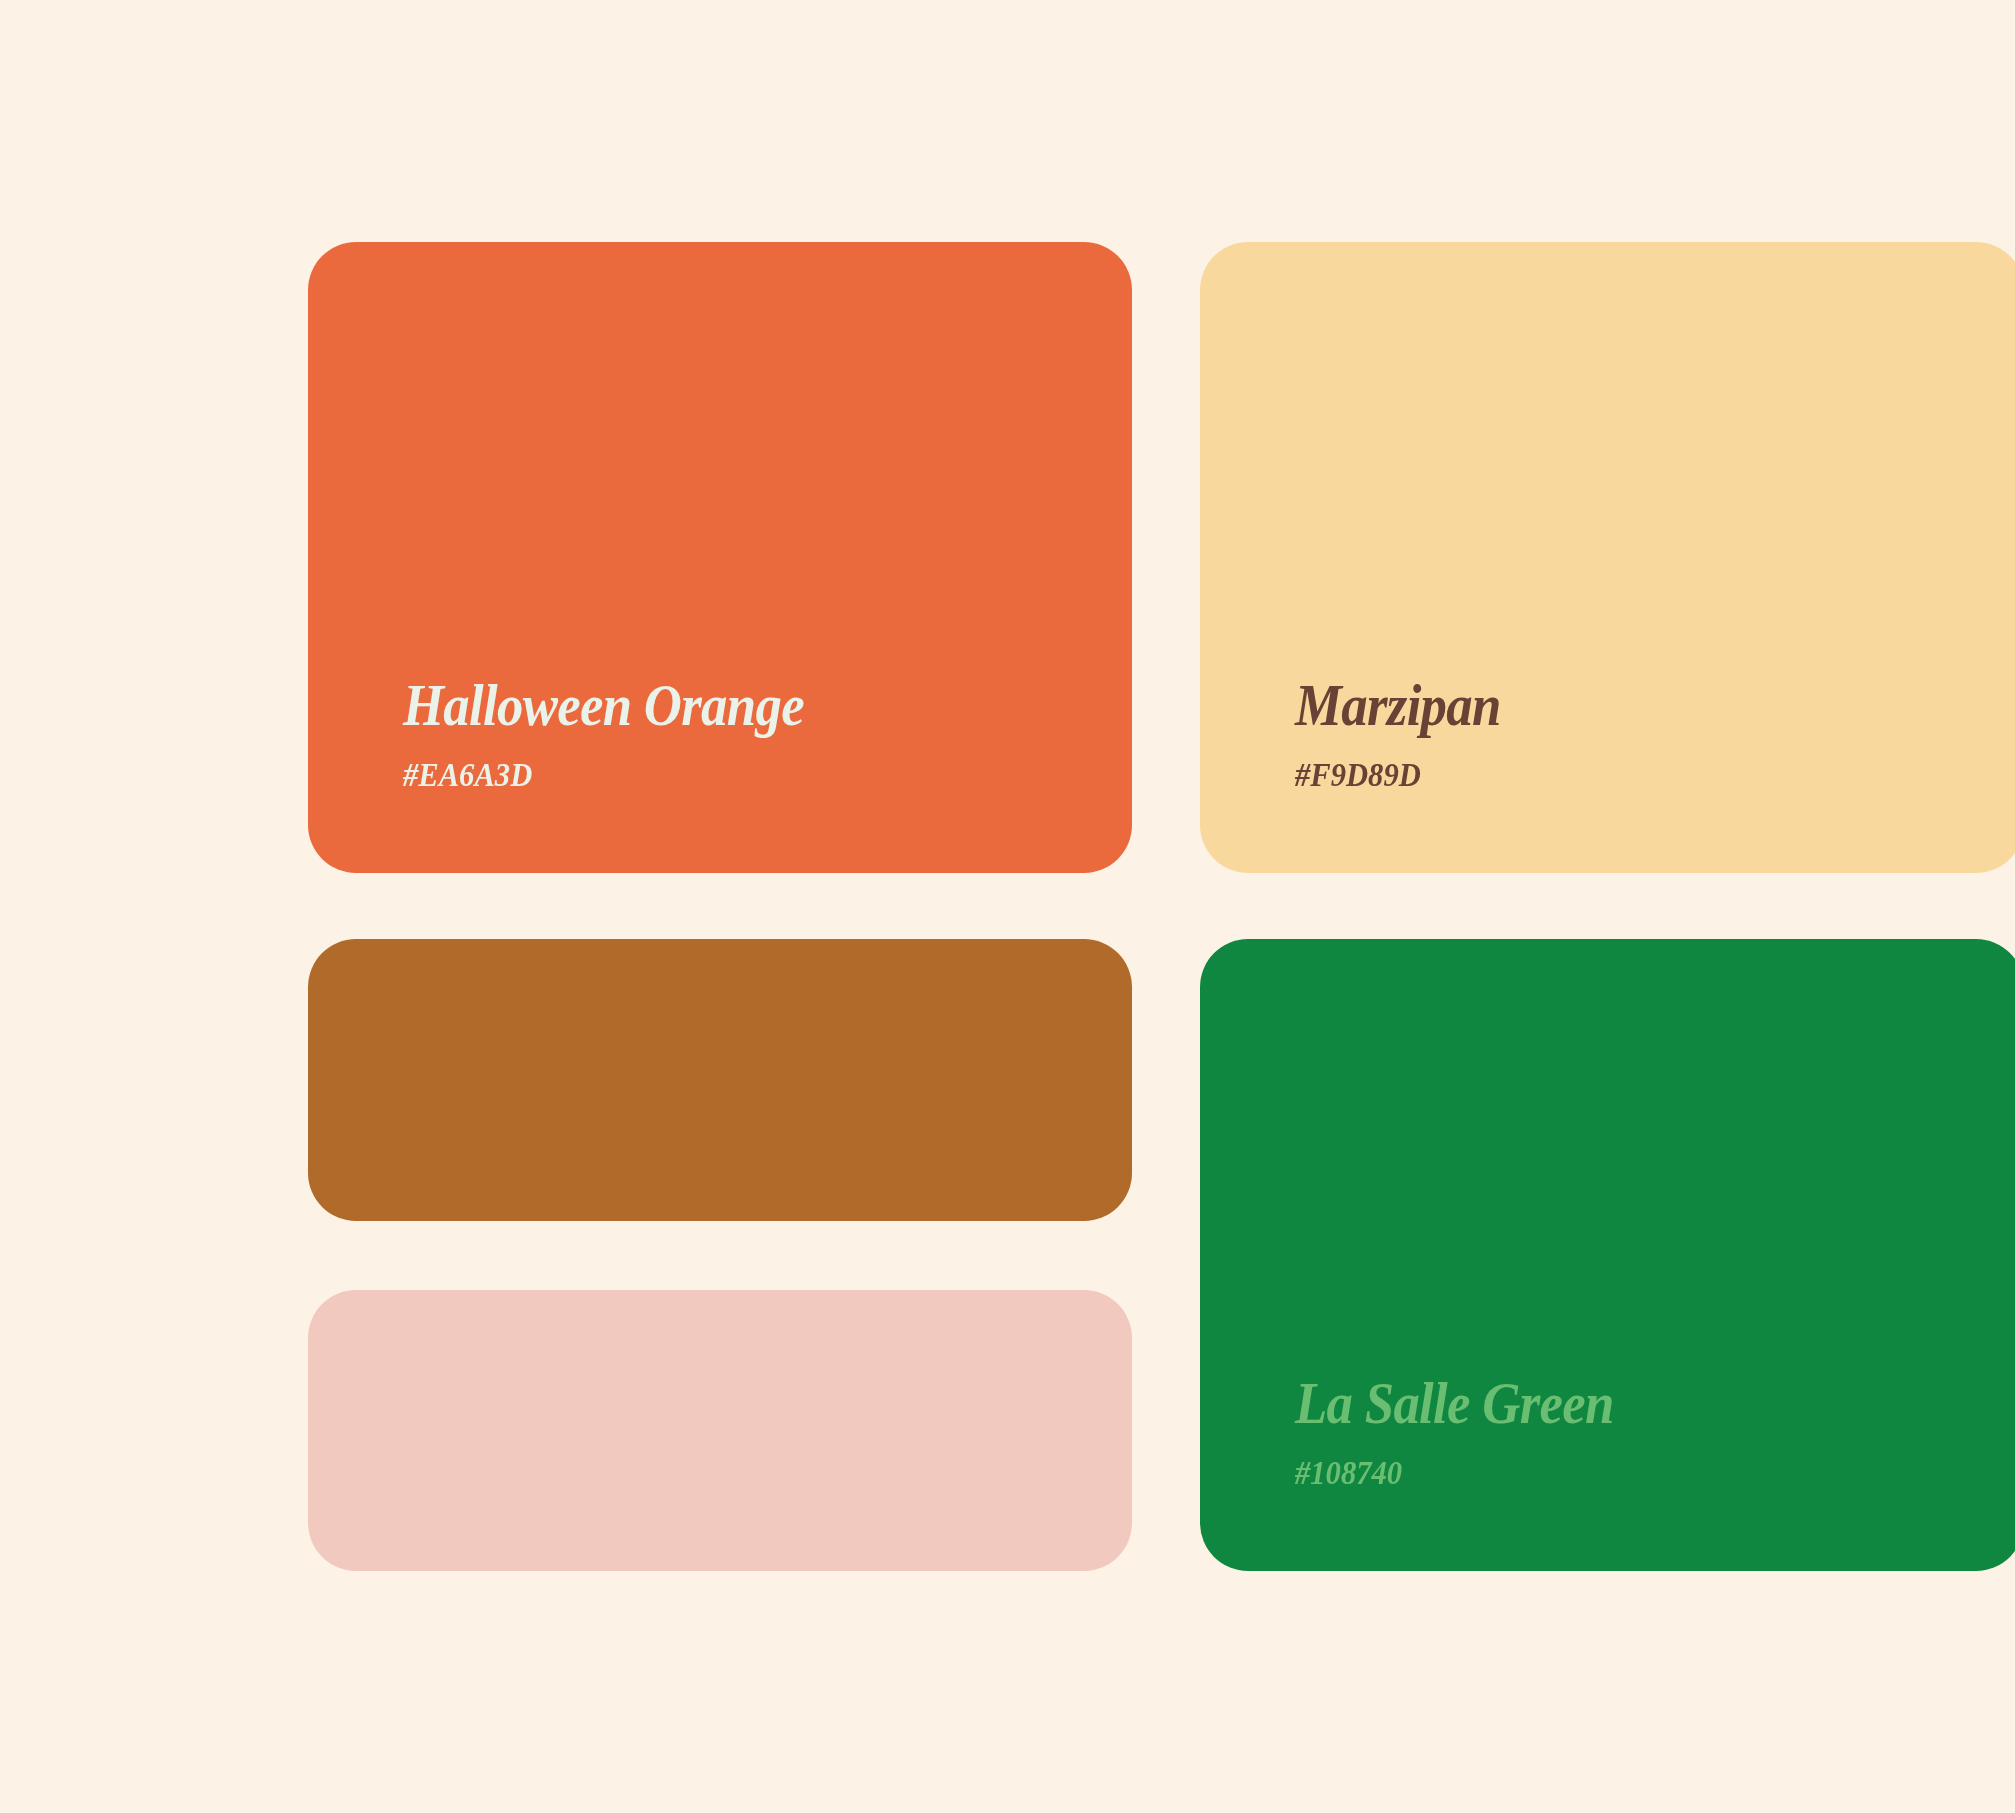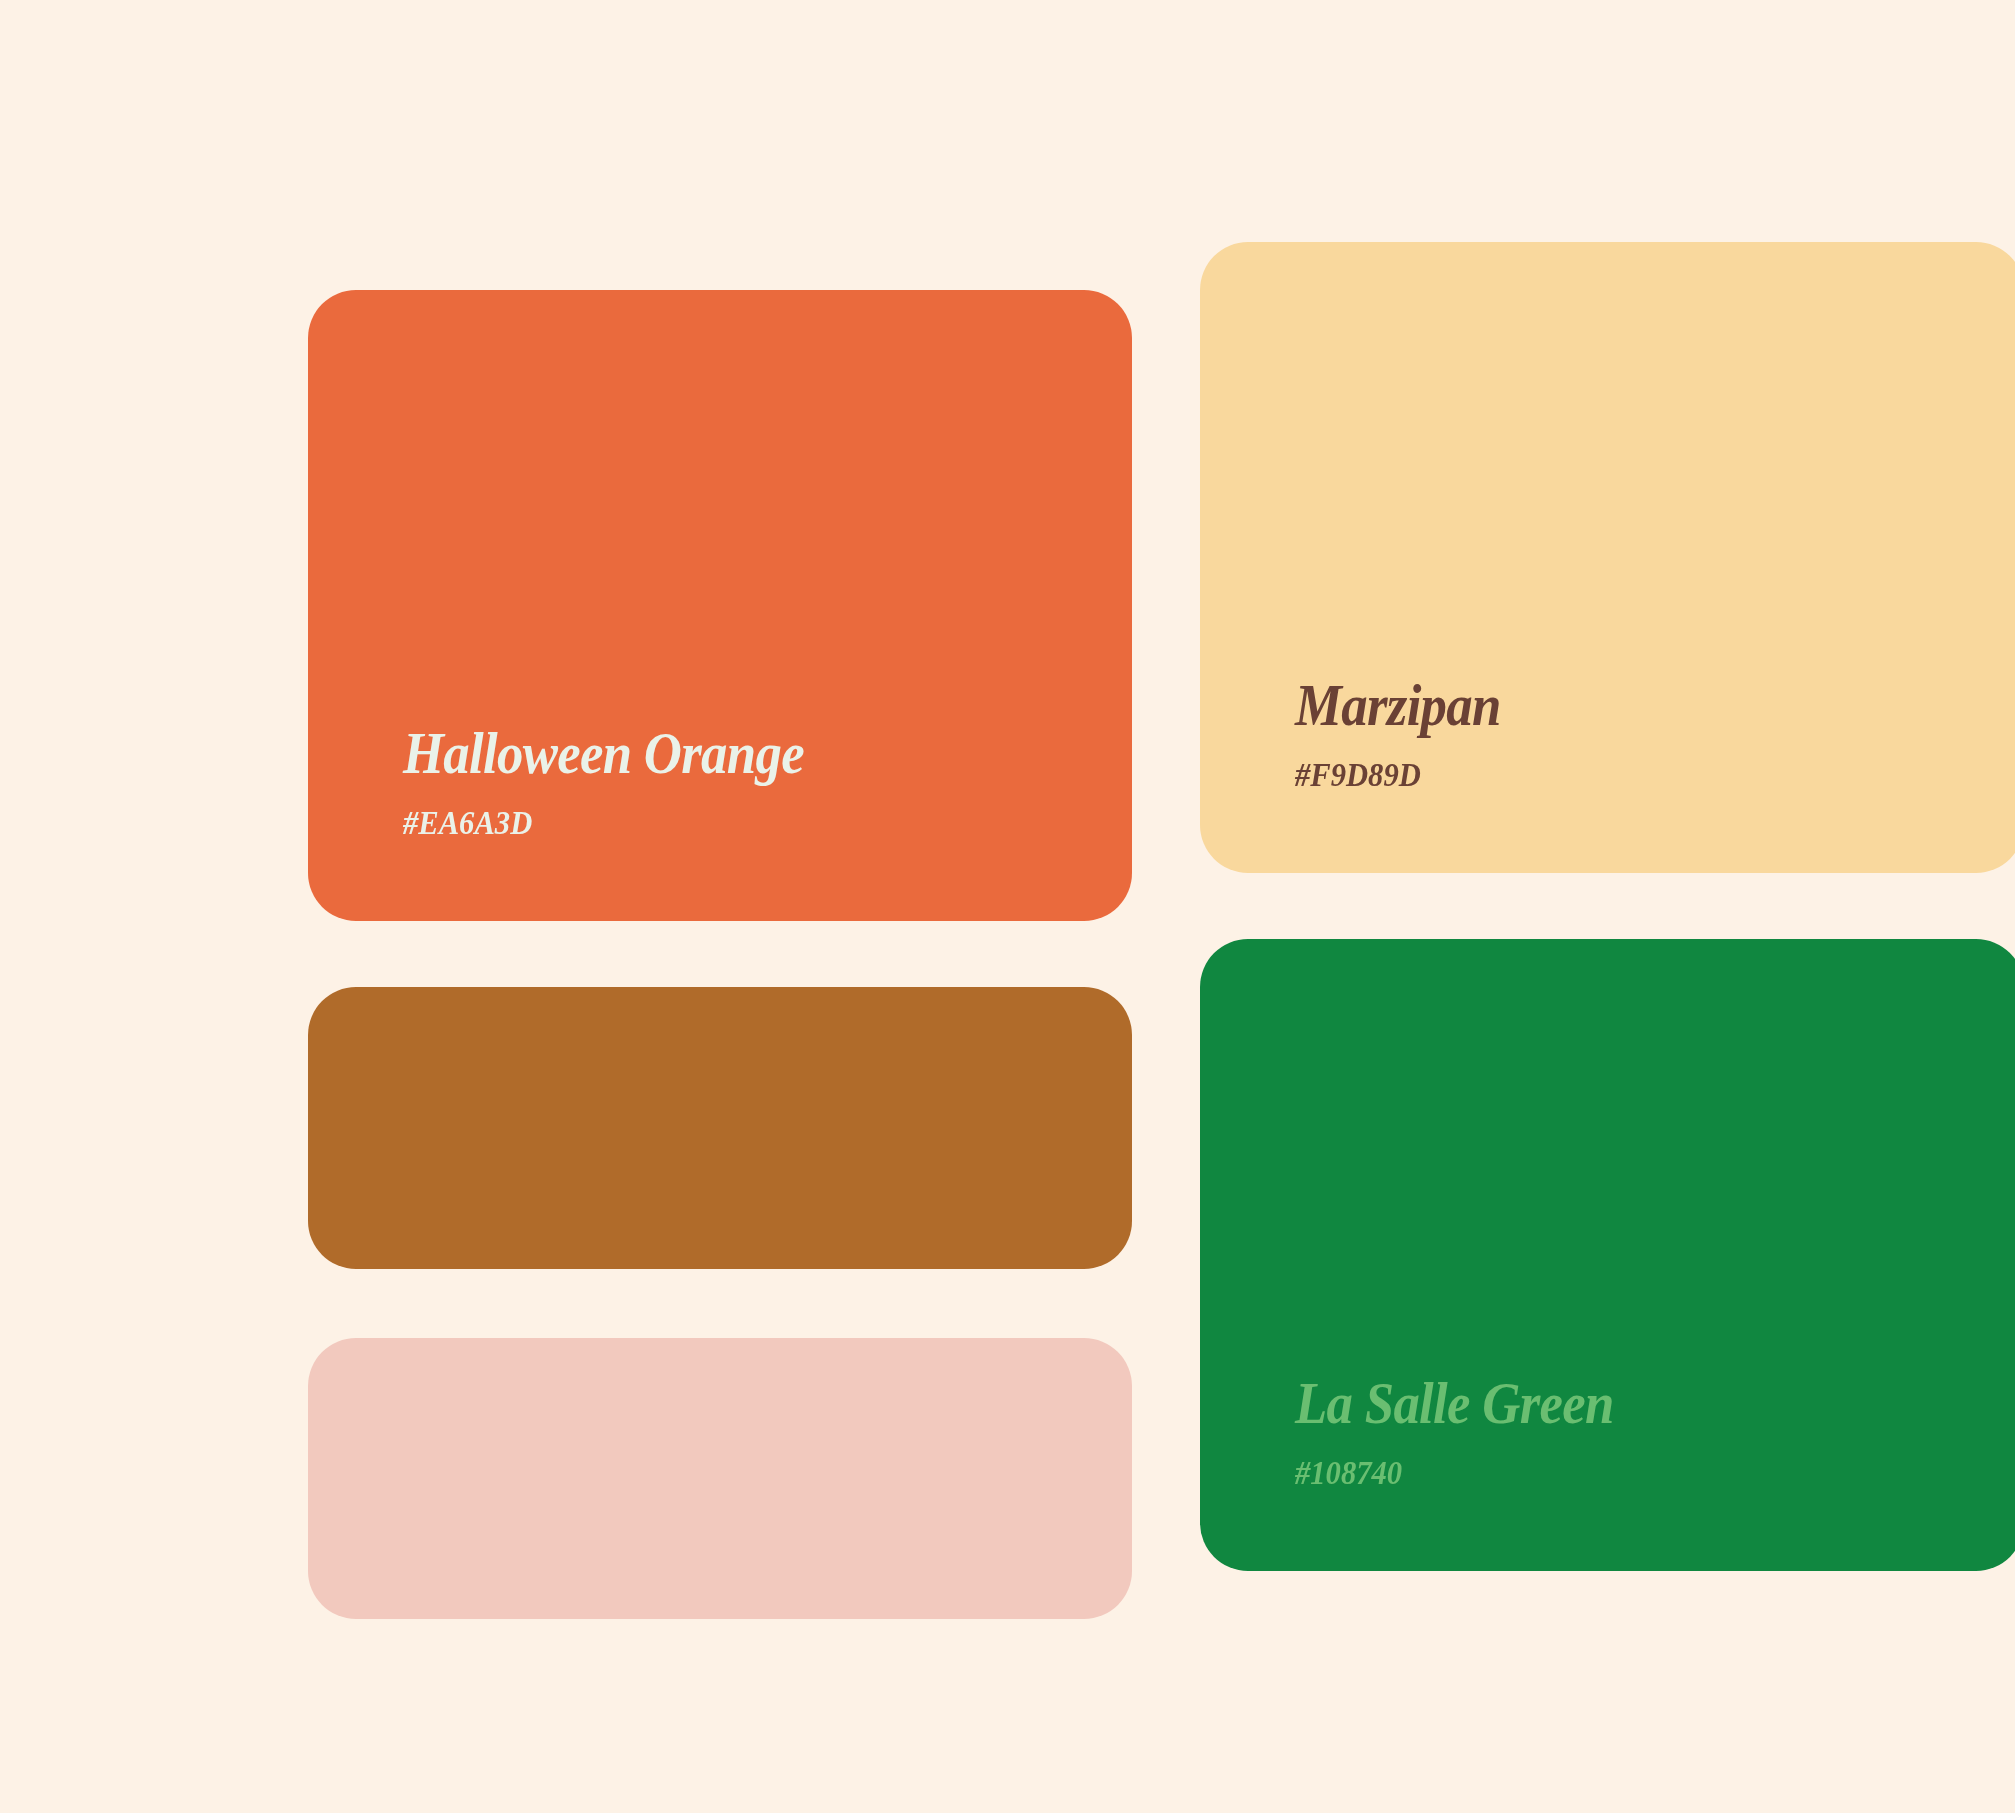--- a/index.html
+++ b/index.html
@@ -56,21 +56,21 @@
     font-weight: bold;
     font-size: 34px;
     line-height: 1.0;
     letter-spacing: 0px;
     transform: scaleX(0.90);
     transform-origin: left center;
     white-space: nowrap;
   }
 
   
-  .col-1 { left: 308px;  width: 824px; margin-top: 48px; }
+  .col-1 { left: 308px;  width: 824px; }
   .col-2 { left: 1200px; width: 824px; }
 
   .row-top    { top: 242px;  height: 631px; }
   .row-bottom { top: 939px; height: 632px; }
 
   .stack-upper { top: 939px; height: 282px; }
   .stack-lower { top: 1290px; height: 281px; }
 </style>
 </head>
 <body style="background-color: rgb(253, 242, 230);">

